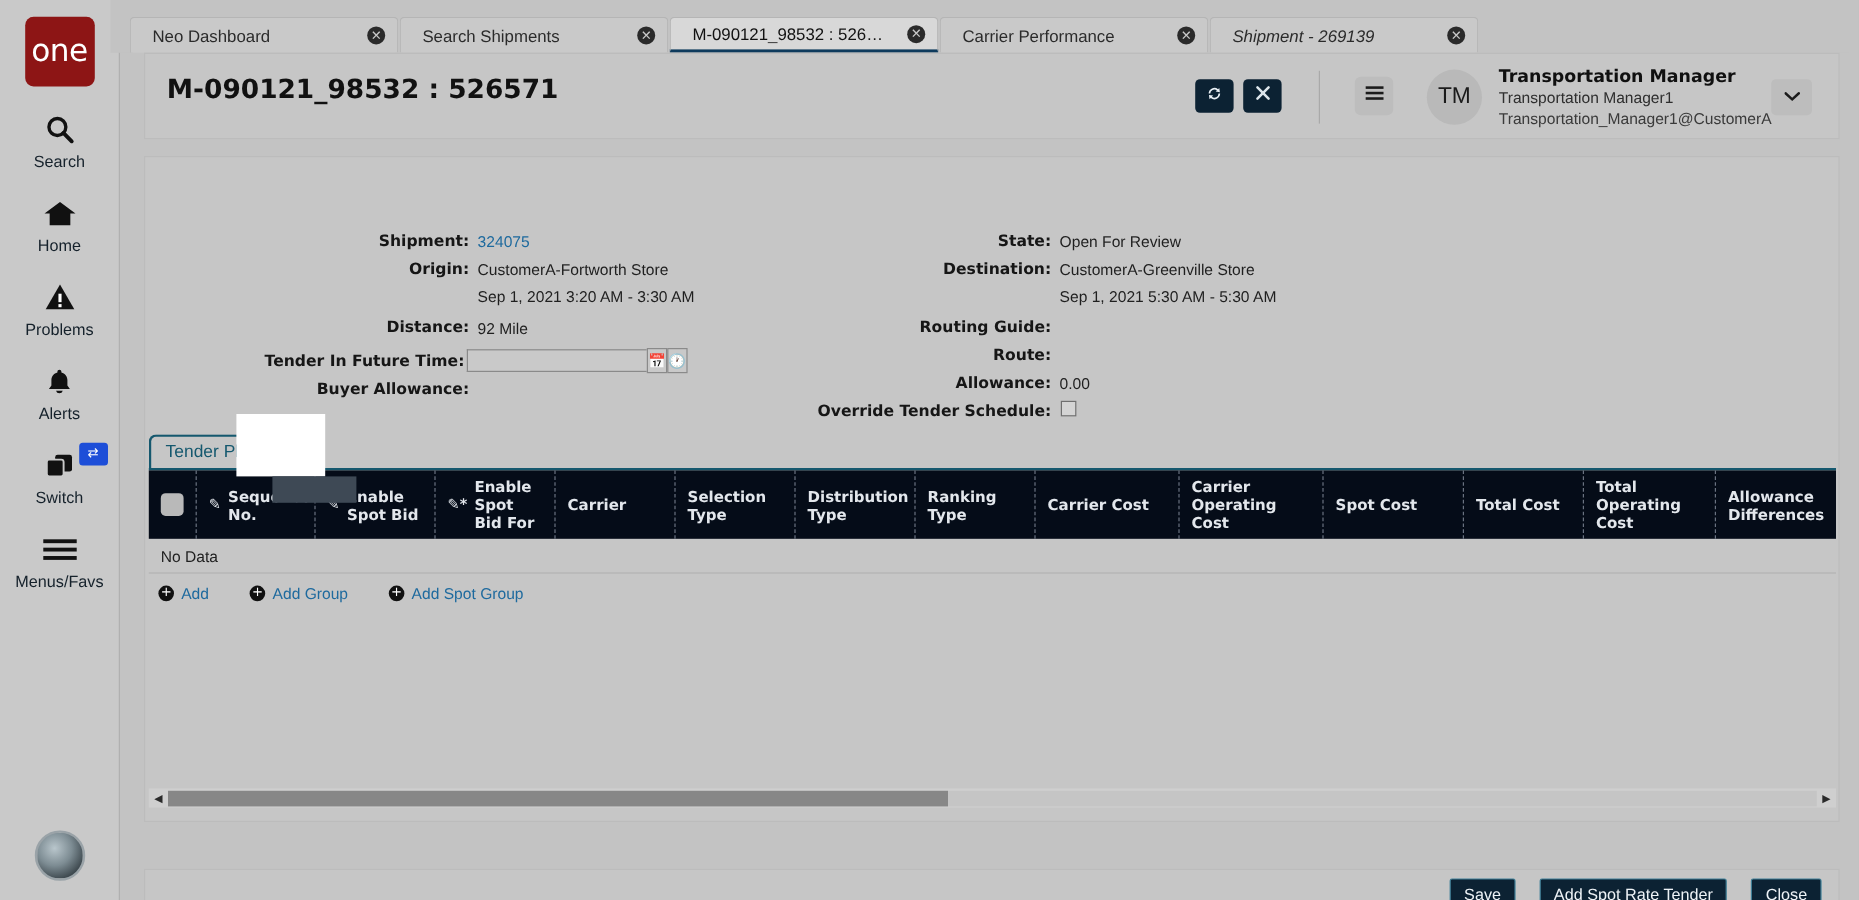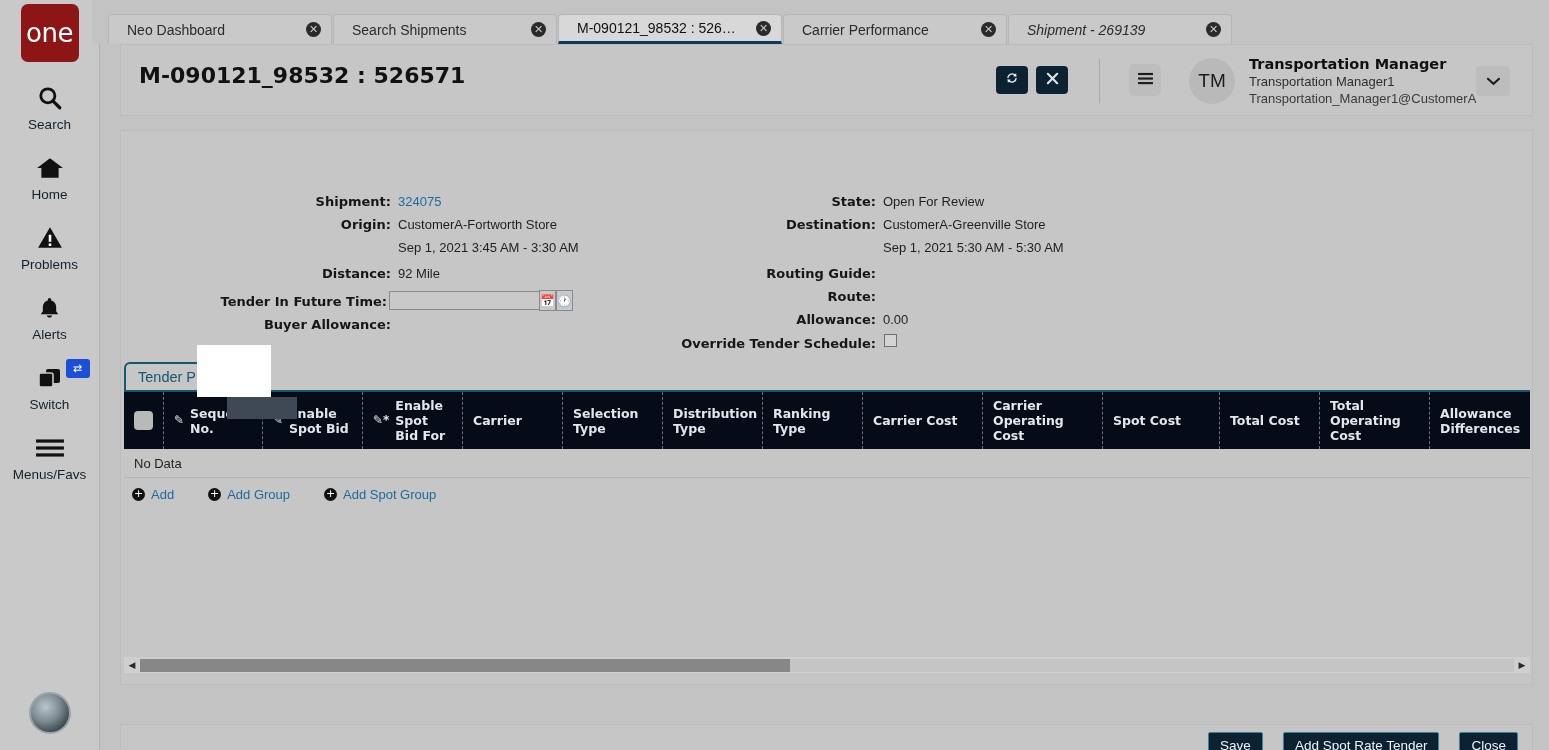--- a/index.html
+++ b/index.html
@@ -13,21 +13,21 @@
 
   
   #left-rail {
     position: absolute; left: 0; top: 0;
     width: 100px; height: 750px;
     background: #c9c9c9;
     border-right: 1px solid #b0b0b0;
     display: flex; flex-direction: column; align-items: center;
   }
   #brand-logo {
-    width: 58px; height: 58px; margin-top: 4px;
+    width: 58px; height: 58px; margin-top: 14px;
     background: #8d1515;
     border-radius: 7px;
     display: flex; align-items: center; justify-content: center;
     color: #fff; font-size: 26px; font-weight: 400; letter-spacing: -0.5px;
     font-family: "DejaVu Sans", sans-serif;
   }
   .rail-item {
     width: 100px; margin-top: 20px;
     display: flex; flex-direction: column; align-items: center;
     position: relative; cursor: pointer;
@@ -405,21 +405,21 @@
     </div>
 
     <div class="field-row" style="left:0; top:86px; width:270px; justify-content:flex-end;">
       <span class="f-label">Origin:</span>
     </div>
     <div class="field-row" style="left:272px; top:86px;">
       <span class="f-value">CustomerA-Fortworth Store</span>
     </div>
 
     <div class="field-row" style="left:272px; top:109px;">
-      <span class="f-value">Sep 1, 2021 3:45 AM  -  3:30 AM</span>
+      <span class="f-value">Sep 1, 2021 3:20 AM  -  3:30 AM</span>
     </div>
 
     <div class="field-row" style="left:0; top:135px; width:270px; justify-content:flex-end;">
       <span class="f-label">Distance:</span>
     </div>
     <div class="field-row" style="left:272px; top:135px;">
       <span class="f-value">92 Mile</span>
     </div>
 
     <div class="field-row" style="left:0; top:163px; width:266px; justify-content:flex-end;">

